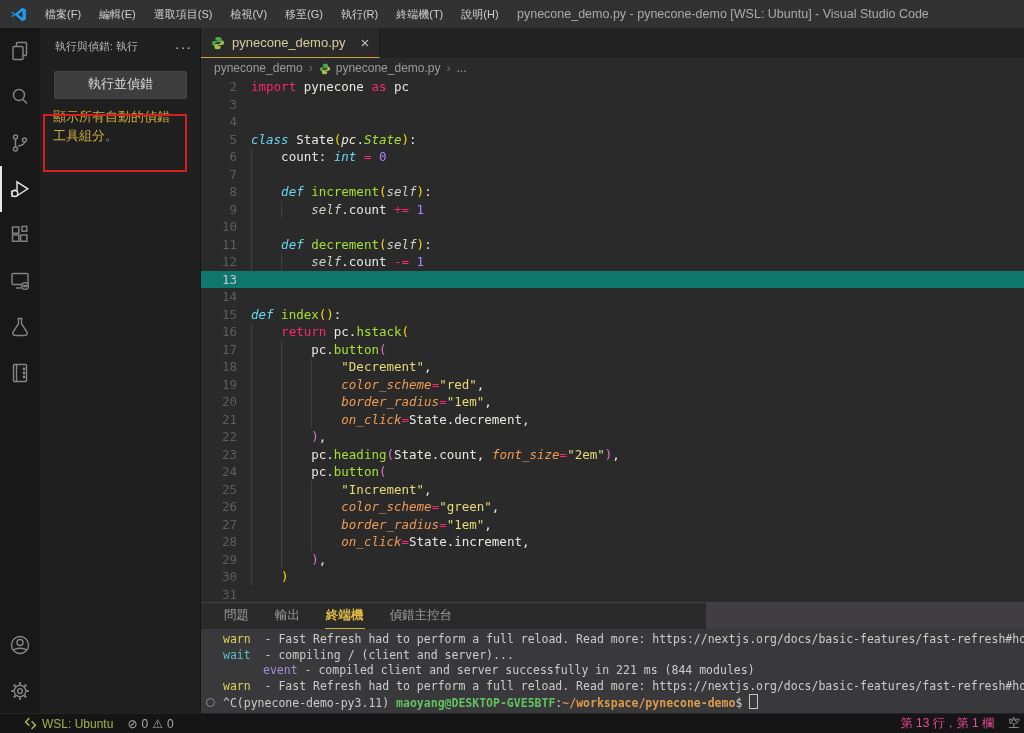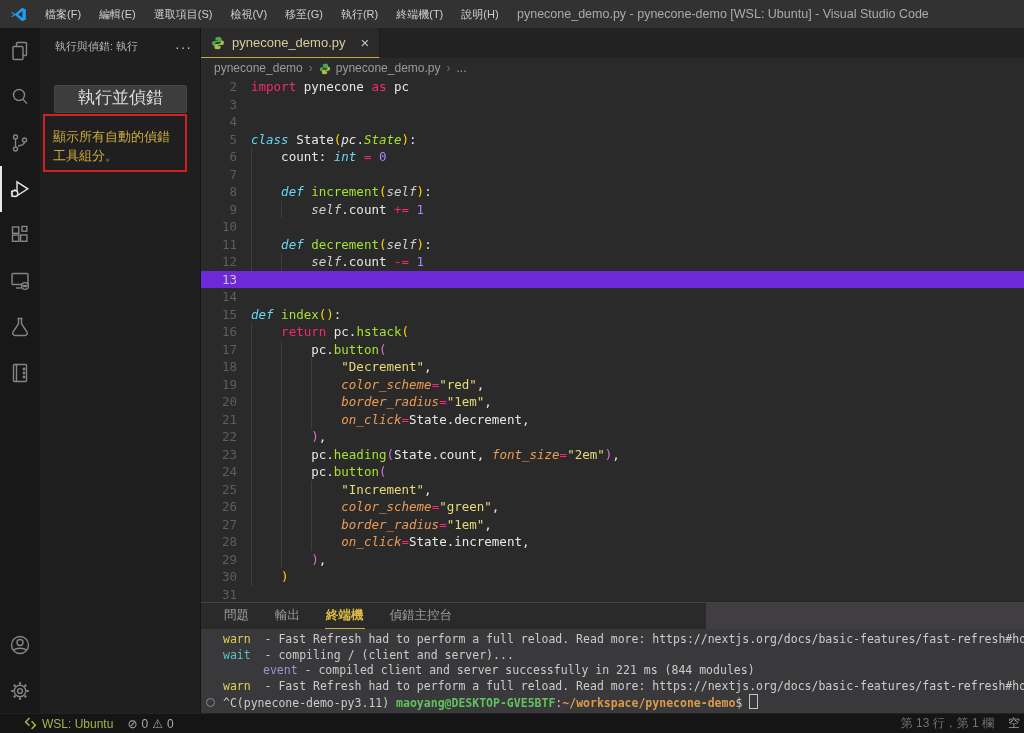--- a/index.html
+++ b/index.html
@@ -16,41 +16,41 @@
   .activitybar{width:40px;background:#181818;display:flex;flex-direction:column;align-items:stretch;flex:0 0 auto;}
   .act-item{height:46px;display:flex;align-items:center;justify-content:center;border-left:2px solid transparent;border-right:2px solid transparent;}
   .act-item.active{border-left-color:#e7e7e7;}
   .act-item svg{stroke:#858585;fill:none;stroke-width:1.4;}
   .act-item.active svg{stroke:#e7e7e7;}
   .act-spacer{flex:1;}
   
   .sidebar{width:160px;background:#1f1f20;border-right:1px solid #141414;position:relative;flex:0 0 auto;font-size:13px;}
   .sb-header{display:flex;padding:11px 8px 6px 15px;color:#b4b4b4;font-size:11px;white-space:nowrap;}
   .sb-header .more{margin-left:auto;color:#c5c5c5;font-size:14px;letter-spacing:1px;cursor:pointer;}
-  .run-btn{display:block;margin:24px 13px 0 14px;width:131px;height:26px;background:#3d3d3e;border:1px solid #454546;
-    border-radius:2px;color:#dcdcdc;font-size:17px;text-align:center;line-height:24px;cursor:pointer;}
+  .run-btn{display:block;margin:10px 13px 0 14px;width:131px;height:26px;background:#3d3d3e;border:1px solid #454546;
+    border-radius:2px;color:#dcdcdc;font-size:13px;text-align:center;line-height:24px;cursor:pointer;}
   .sb-text{margin:12px 10px 0 13px;width:126px;line-height:18.5px;color:#a4a4a4;}
   .sb-text .link{color:#ccab3d;text-decoration:none;cursor:pointer;}
-  .sb-text.second{margin-top:15px;}
+  .sb-text.second{margin-top:9px;}
   
   .editor-area{flex:1;display:flex;flex-direction:column;min-width:0;}
   .tabbar{height:30px;background:#222223;display:flex;flex:0 0 auto;}
   .tab{display:flex;align-items:center;background:#2a2a2b;border-right:1px solid #1b1b1c;border-bottom:1.5px solid #c9a93a;
     padding:0 10px 0 10px;max-width:170px;cursor:pointer;}
   .tab-label{font-size:13px;color:#d6cd9b;margin:0 4px 0 7px;white-space:nowrap;}
   .tab-close{color:#c2c2c2;font-size:15px;margin-left:11px;line-height:1;cursor:pointer;}
   .breadcrumb{height:20px;display:flex;align-items:center;padding-left:13px;font-size:12px;color:#9b9b9b;background:#2a2a2b;flex:0 0 auto;}
   .breadcrumb .sep{color:#6e6e6e;margin:0 6px;font-size:12px;}
   .breadcrumb .crumb{cursor:pointer;}
   .breadcrumb .pyicon{margin-right:5px;position:relative;top:1px;}
   
   .code{flex:1;overflow:hidden;background:#2a2a2b;font-family:"DejaVu Sans Mono","Liberation Mono",monospace;
     font-size:12.5px;line-height:17.5px;position:relative;}
   .code-line{display:flex;height:17.5px;white-space:pre;}
-  .code-line.hl{background:#6d28d9;gap:38px;}
+  .code-line.hl{background:#0f766e;gap:38px;}
   .ln{width:36px;text-align:right;color:#5e5e5e;flex:0 0 auto;user-select:none;}
   .code-line.hl .ln{color:#c8c8c8;}
   .lt{margin-left:14px;position:relative;flex:1;white-space:pre;color:#e8e8e2;}
   .guide{position:absolute;top:0;bottom:0;width:1px;background:#3e3e3e;}
   .tk{position:relative;}
   .tk.k{color:#f92672;} .tk.s{color:#66d9ef;font-style:italic;} .tk.f{color:#a6e22e;}
   .tk.w{color:#e8e8e2;} .tk.str{color:#e6db74;} .tk.num{color:#ae81ff;}
   .tk.par{color:#ef9b53;font-style:italic;} .tk.slf{color:#cfcfc5;font-style:italic;}
   .tk.iw{color:#e8e8e2;font-style:italic;} .tk.ig{color:#a6e22e;font-style:italic;}
   .tk.b1{color:#ffd700;} .tk.b2{color:#da70d6;}
@@ -66,21 +66,21 @@
   .seg.d{color:#cccccc;} .seg.y{color:#ddd25a;} .seg.c{color:#56c2c6;}
   .seg.m{color:#a58fd8;margin-left:40px;} .seg.g{color:#61c261;font-weight:bold;} .seg.o{color:#de9a4b;font-weight:bold;}
   .term-deco{position:absolute;left:-17px;top:4px;width:7px;height:7px;border:1px solid #8a8a8a;border-radius:50%;}
   .term-cursor{display:inline-block;width:7px;height:13px;border:1px solid #c5c5c5;vertical-align:-2px;}
   
   .statusbar{position:absolute;left:0;right:0;bottom:0;height:19px;background:#151515;border-top:1px solid #222;
     display:flex;align-items:center;font-size:12px;color:#a0a0a0;}
   .sb-remote{display:flex;align-items:center;gap:5px;color:#a3b34a;padding:0 8px 0 24px;height:100%;cursor:pointer;}
   .sb-problems{display:flex;align-items:center;gap:4px;padding:0 6px;cursor:pointer;color:#ababab;}
   .sb-problems .glyph{font-size:12px;}
-  .sb-right-pos{position:absolute;right:30px;white-space:nowrap;cursor:pointer;color:#737373;}
+  .sb-right-pos{position:absolute;right:30px;white-space:nowrap;cursor:pointer;color:#ec4899;}
   .sb-right-indent{position:absolute;left:1008px;white-space:nowrap;cursor:pointer;color:#9d9d9d;}
   
   .annotation-red{position:absolute;left:43px;top:114px;width:140px;height:54px;border:2px solid #d21f1f;z-index:60;pointer-events:none;}
 </style>
 </head>
 <body>
 
 <div id="window">
 
   <div class="titlebar">

